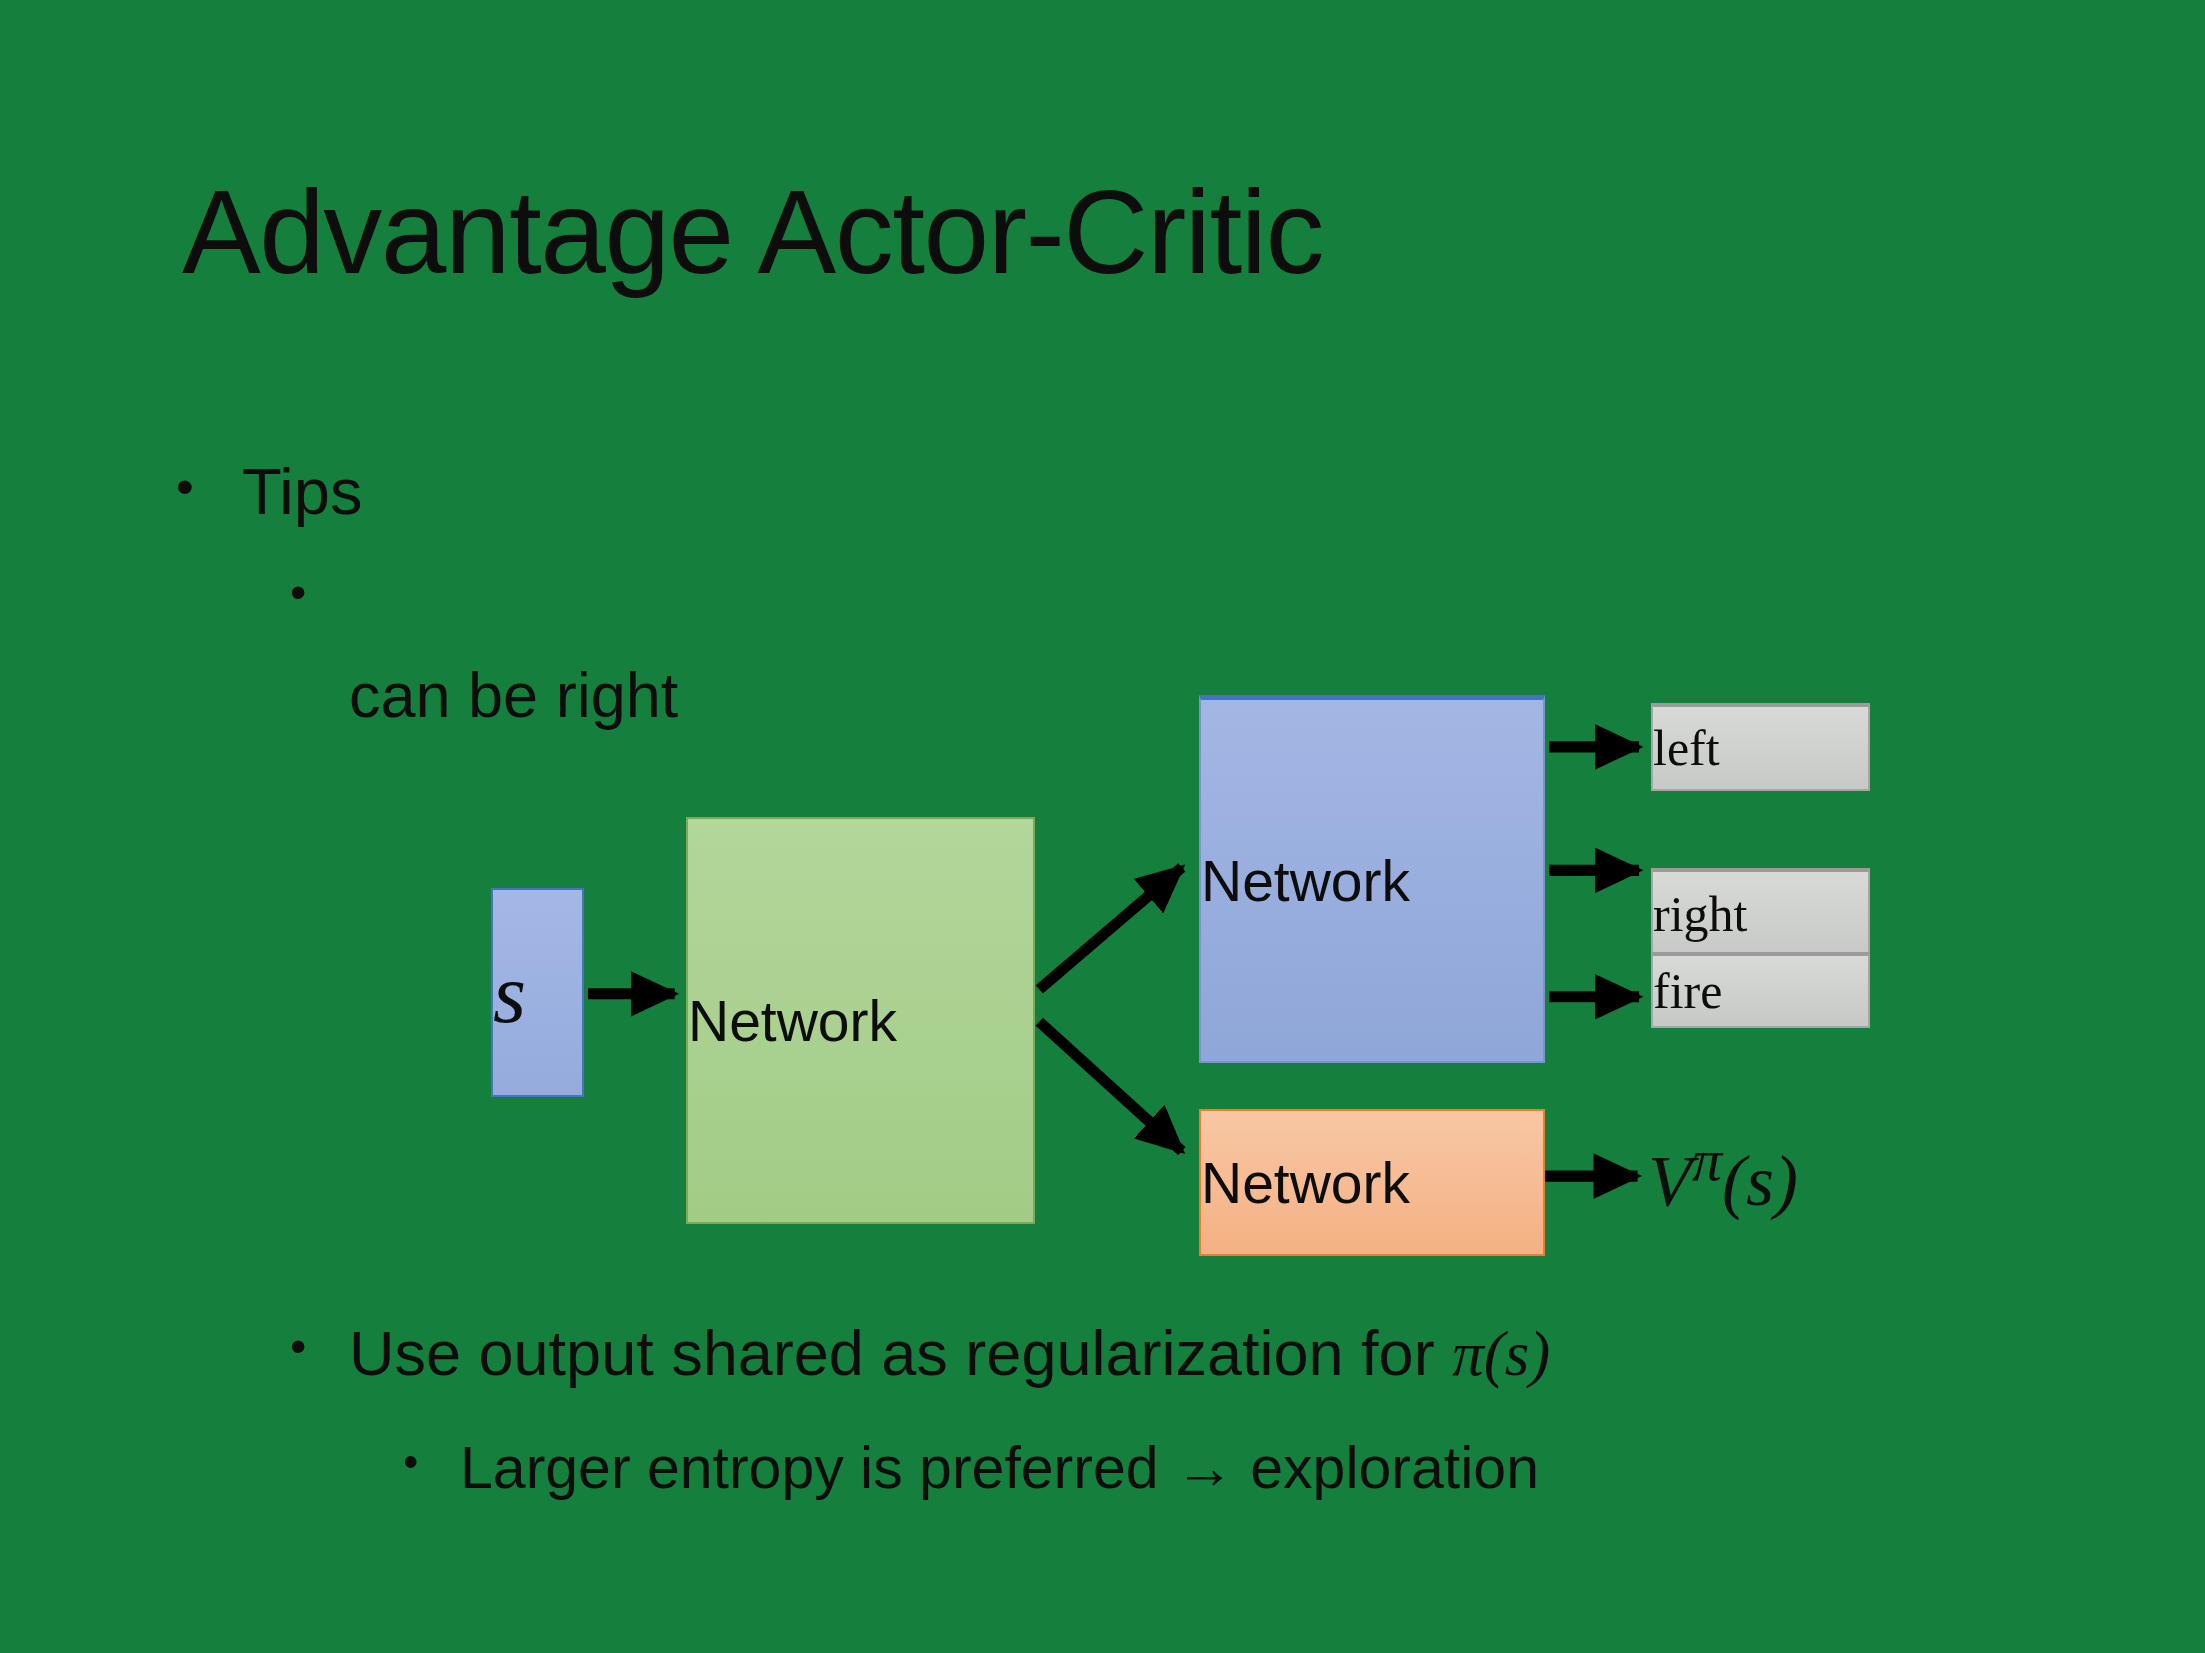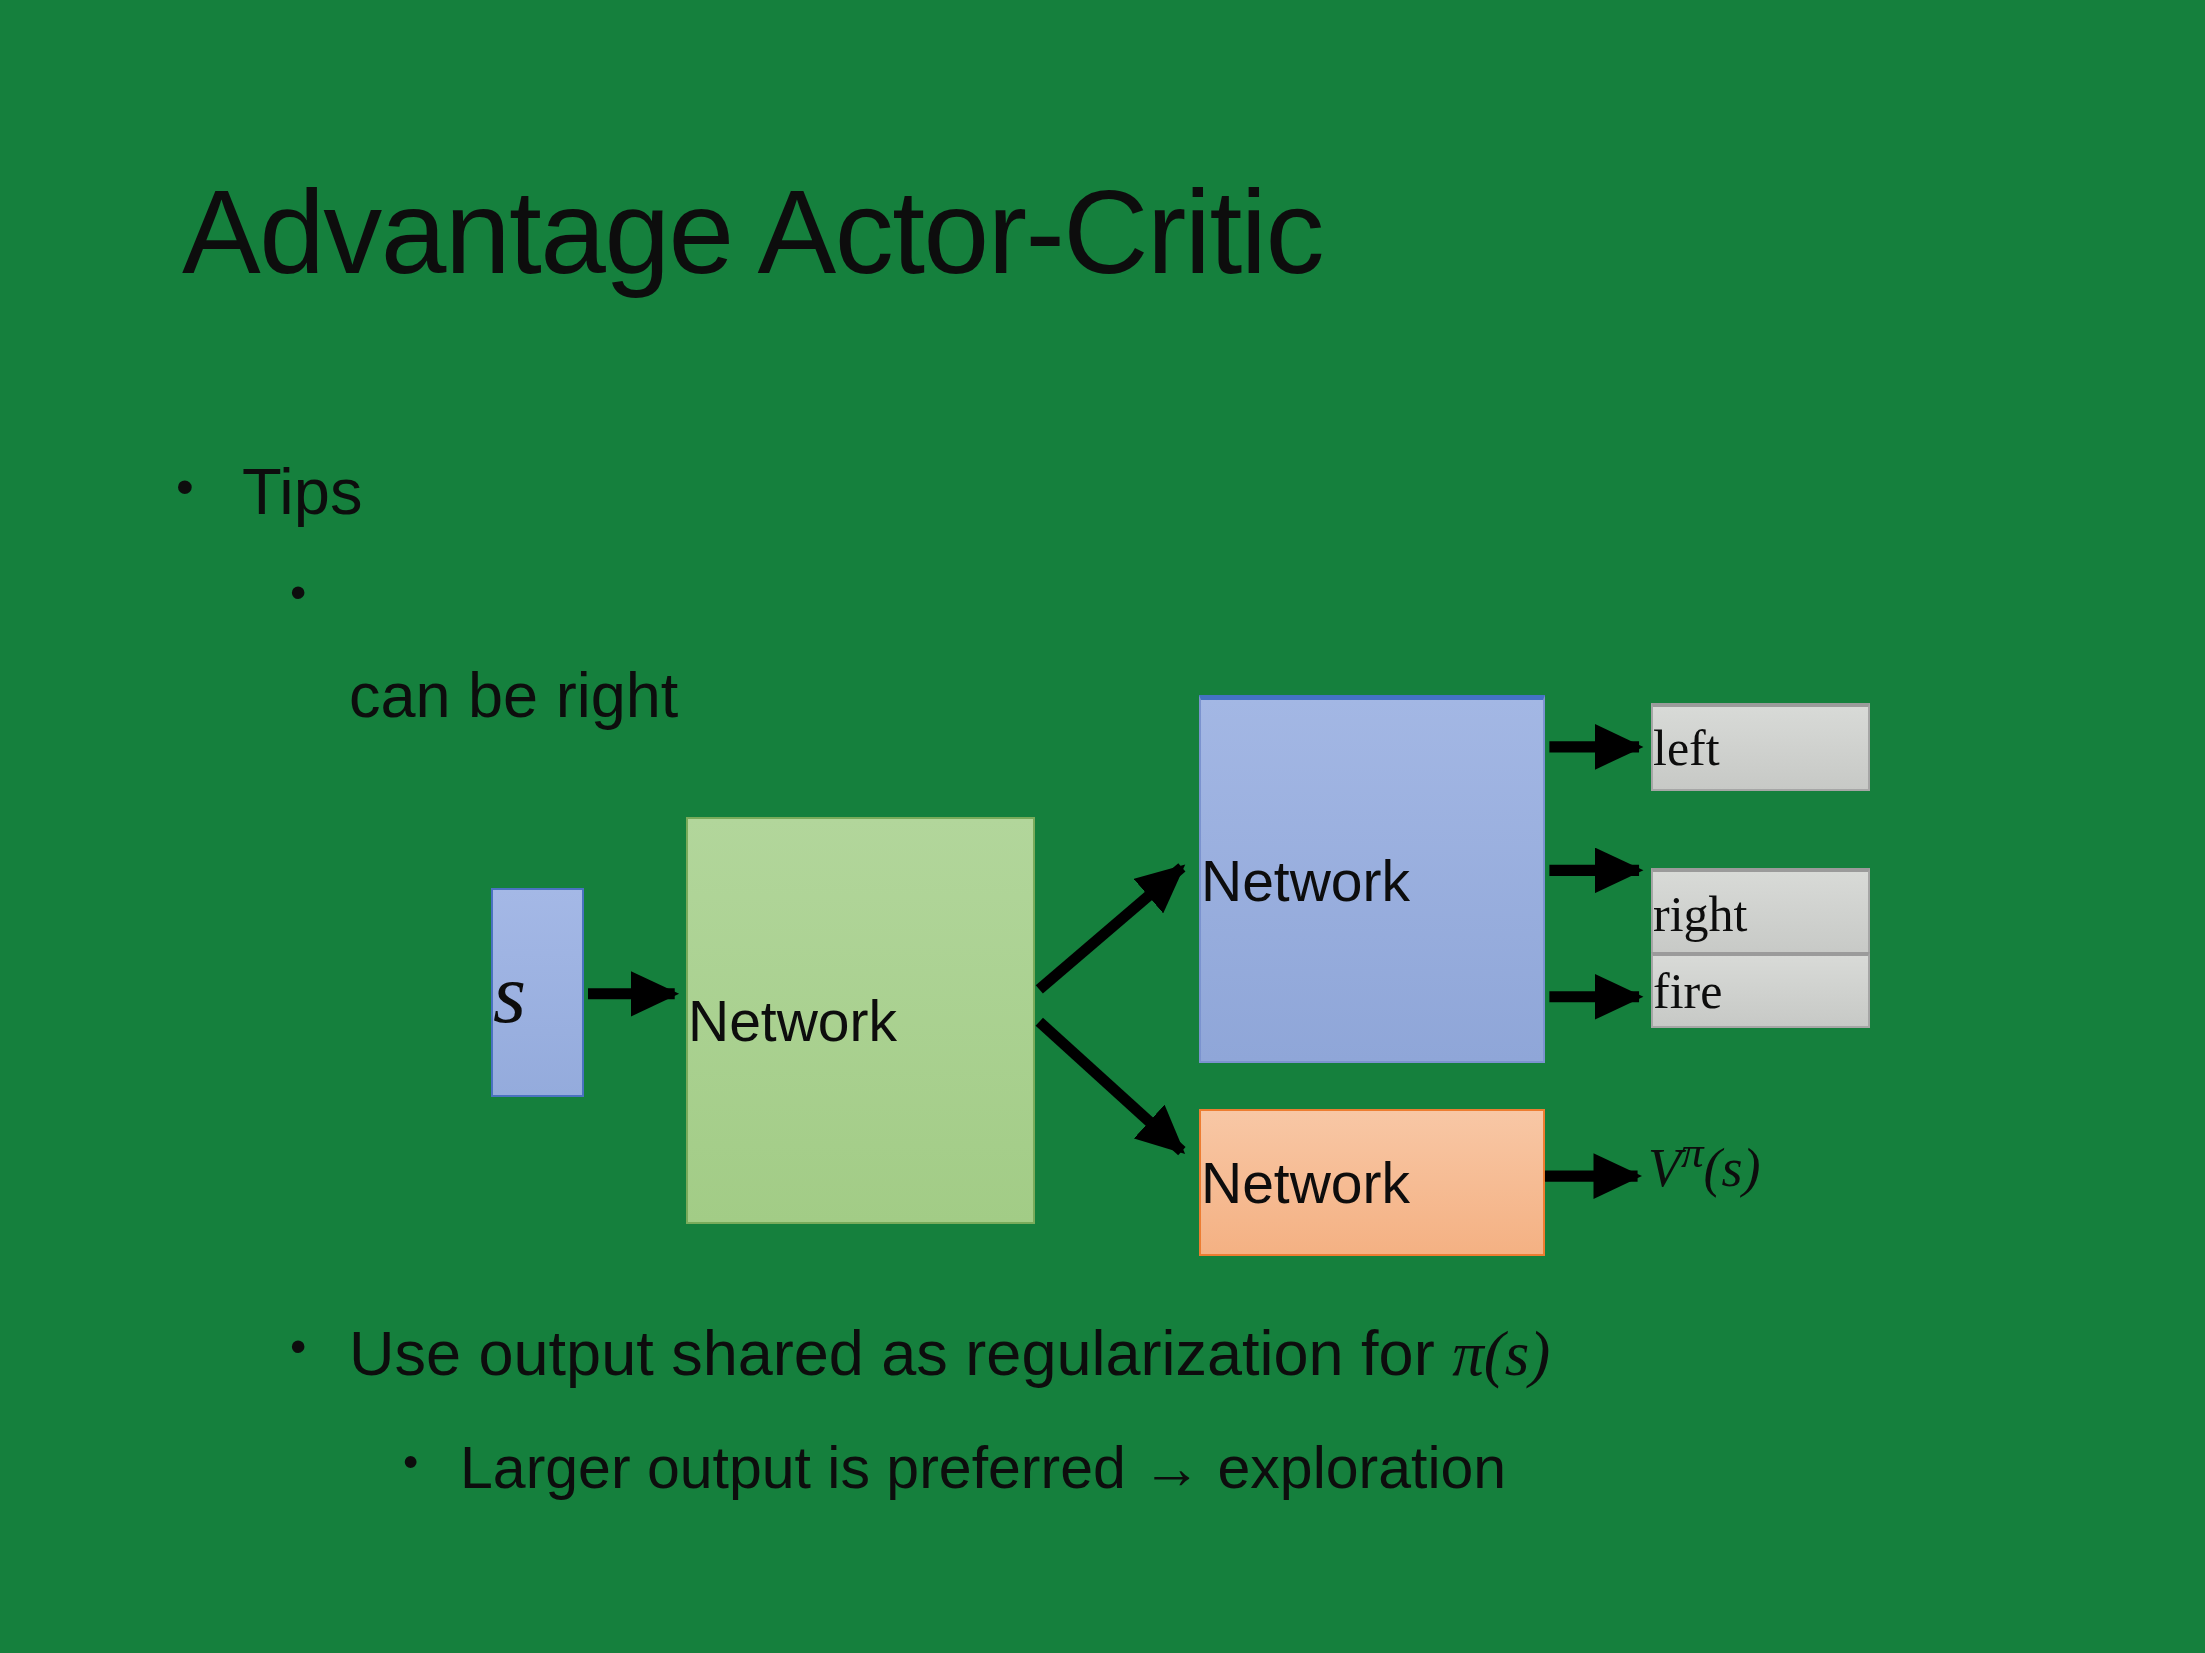--- a/index.html
+++ b/index.html
@@ -67,21 +67,21 @@
     background:linear-gradient(180deg,#d8dad7 0%,#c7c9c6 100%);
     border:2.2px solid #a6a6a6;border-top:4.4px solid #9b9b9b;
     font-family:"Liberation Serif",serif;
     font-size:50px;
   }
   .action-left{top:703px;height:88px;}
   .action-right{top:825px;height:90px;margin-top:43px;}
   .action-fire{top:952px;height:76px;}
   .critic-output{
     left:1648px;top:1126px;
-    font-size:54px;
+    font-size:72px;
     font-family:"Liberation Serif",serif;font-style:italic;
   }
   .arrows{position:absolute;left:0;top:0;pointer-events:none;}
 </style>
 </head>
 <body>
 
 <div class="slide">
 
   <div class="abs title nowrap">Advantage Actor-Critic</div>
@@ -144,17 +144,17 @@
   </svg>
 
   <div class="abs bullet-row item2">
     <span class="bullet-glyph">•</span>
     <span class="nowrap"><span>Use output shared as regularization for </span><span class="math">π(s)</span>
     </span>
   </div>
 
   <div class="abs bullet-row item3">
     <span class="bullet-glyph">•</span>
-    <span class="nowrap">Larger output is preferred → exploration</span>
+    <span class="nowrap">Larger entropy is preferred → exploration</span>
   </div>
 
 </div>
 
 
 </body></html>

